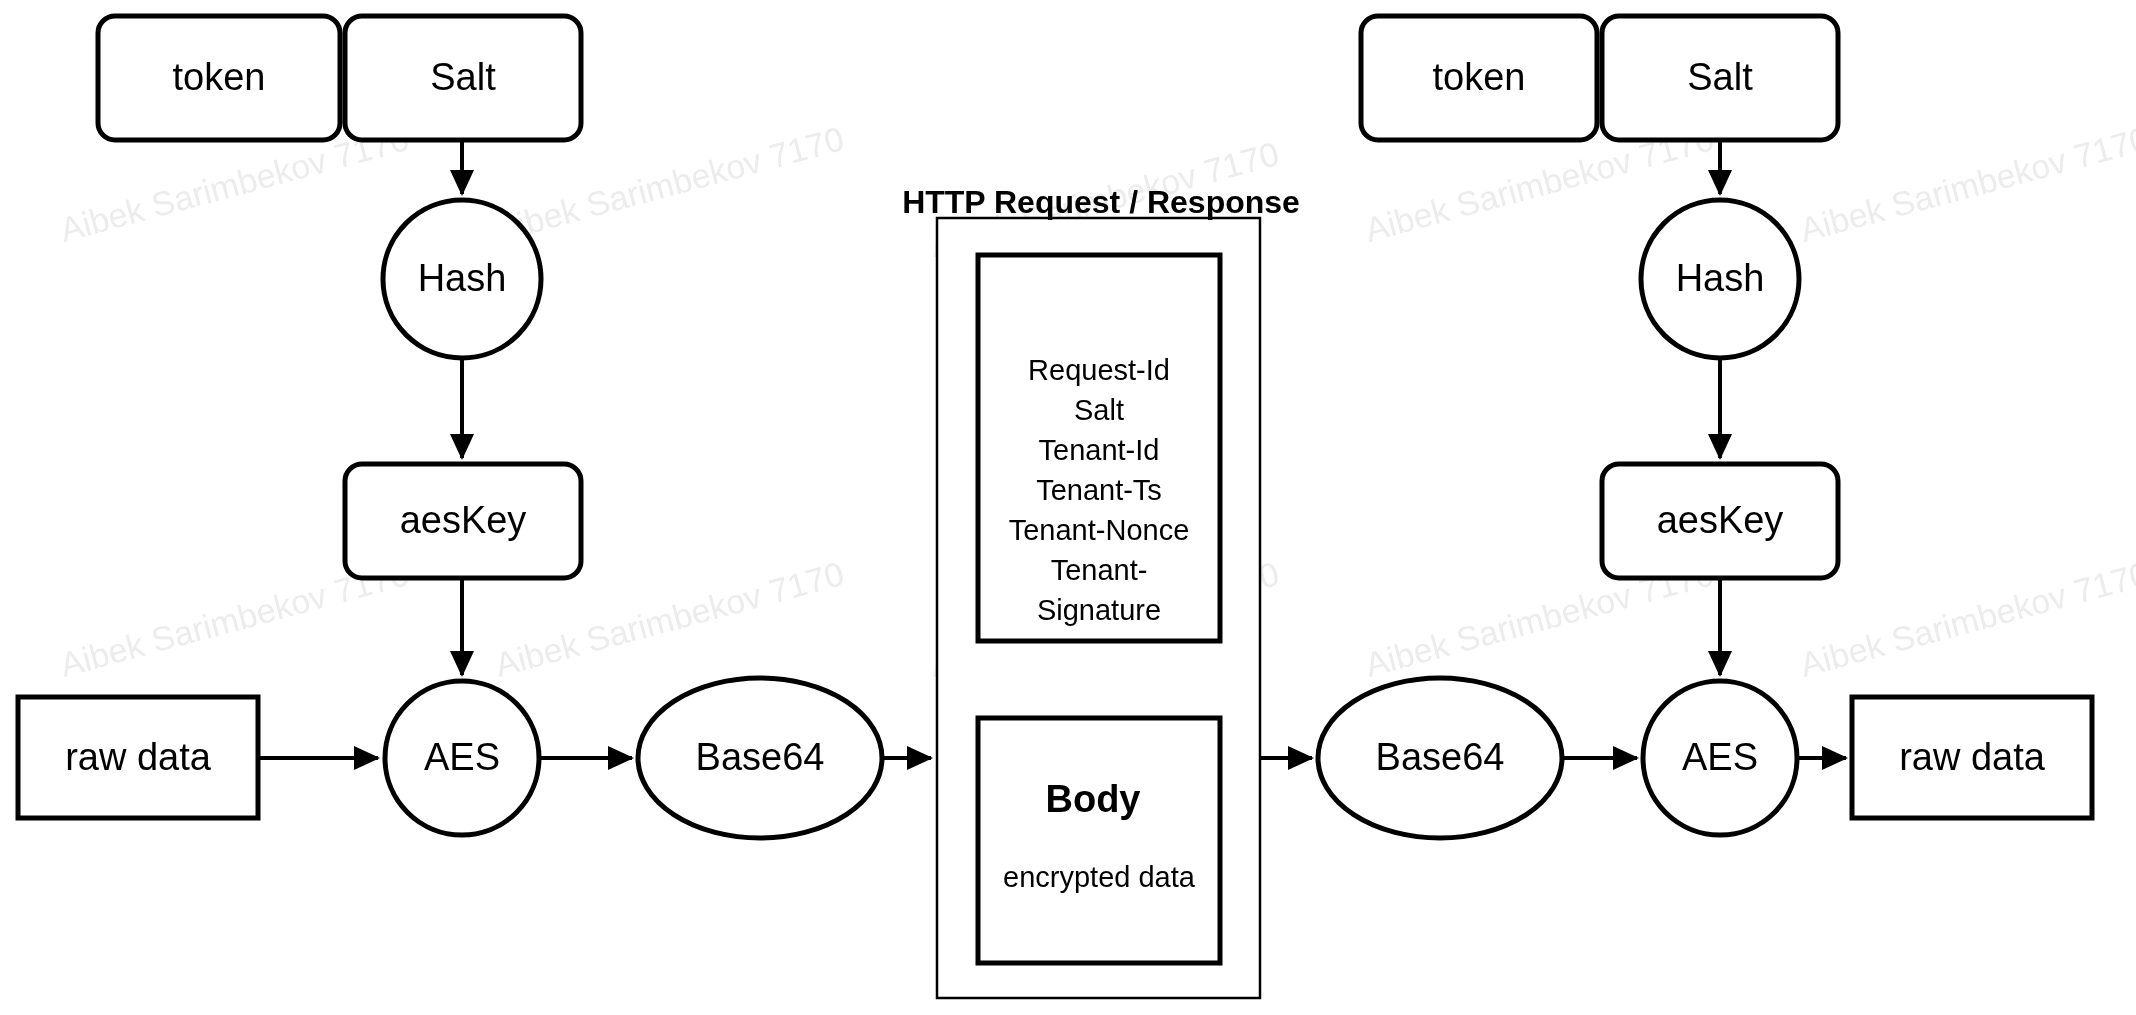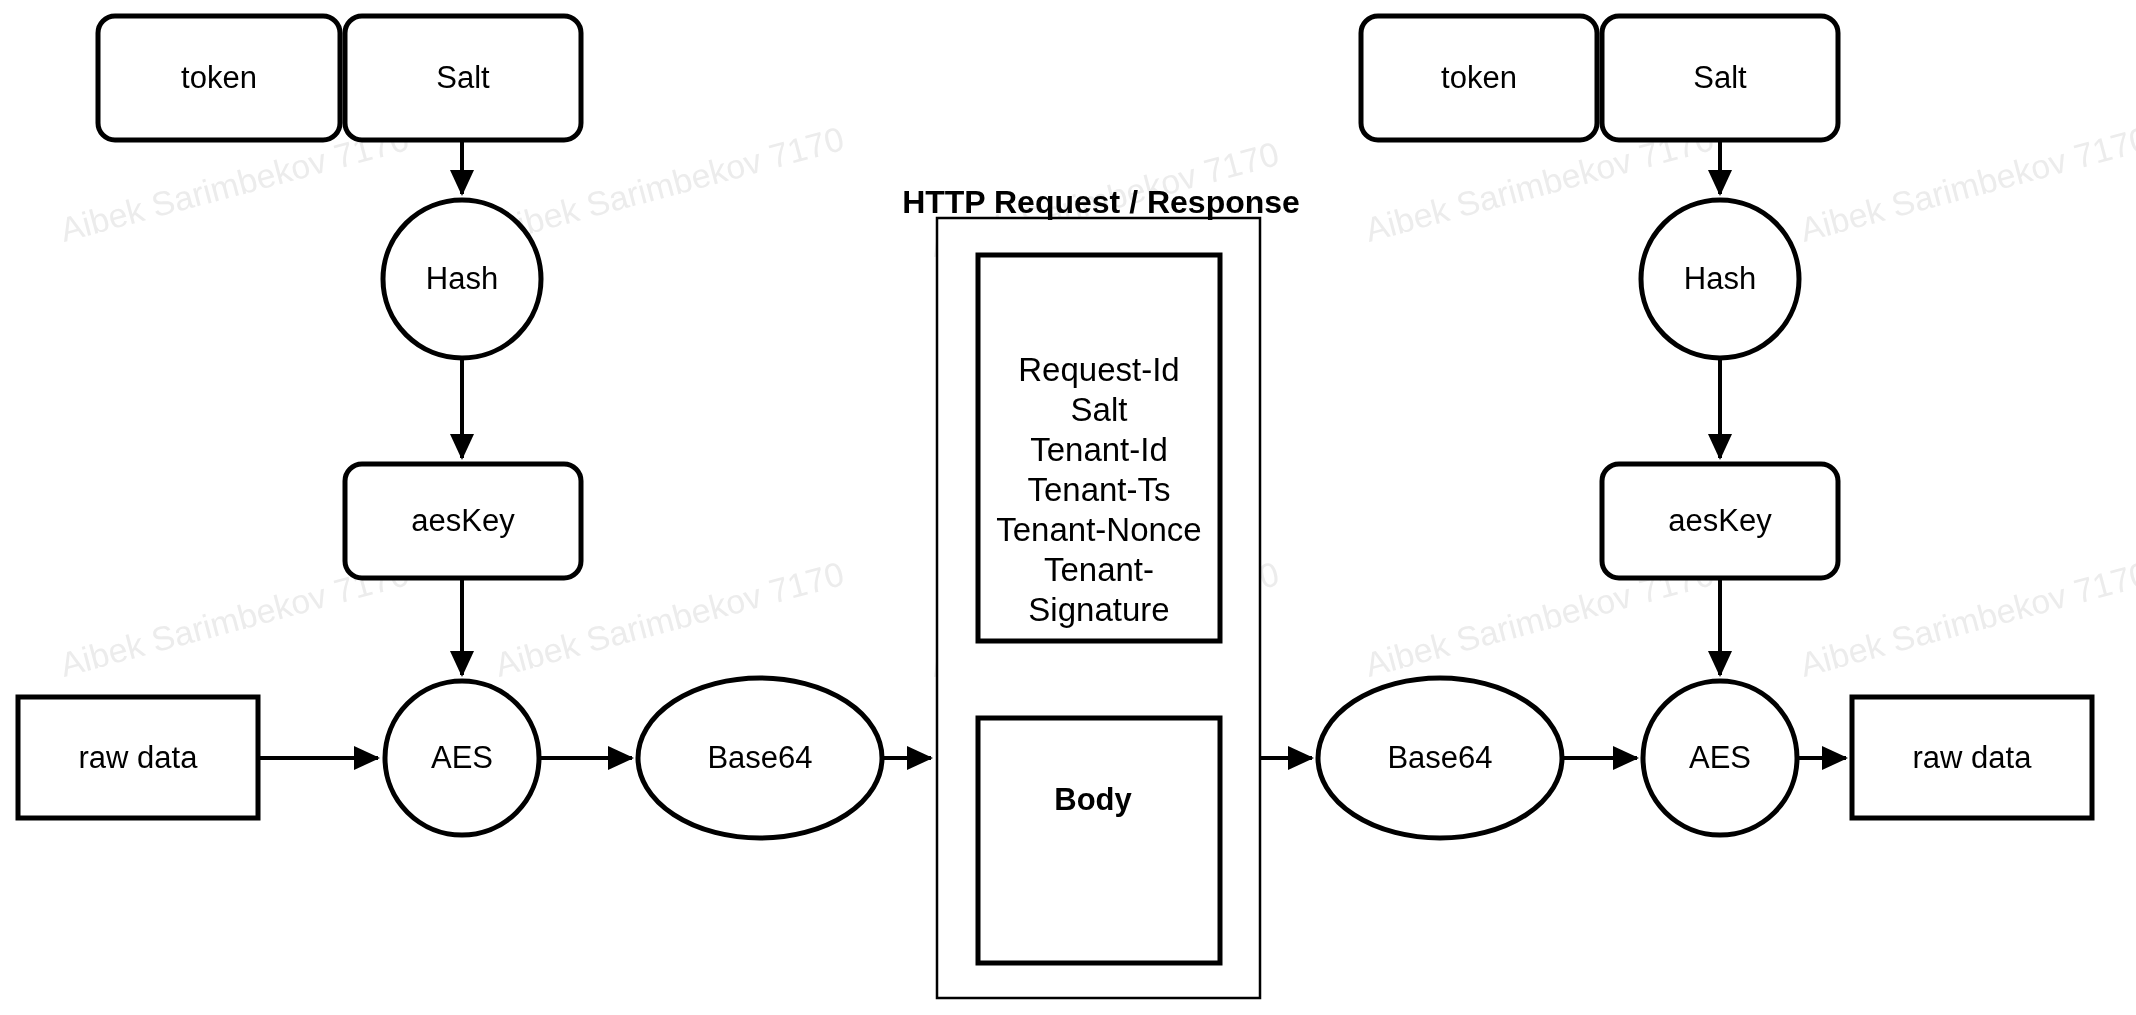--- a/index.html
+++ b/index.html
@@ -22,29 +22,29 @@
     user-select: none;
   }
   svg.diagram { position: absolute; left: 0; top: 0; z-index: 1; }
   .lbl {
     position: absolute;
     z-index: 2;
     display: flex;
     align-items: center;
     justify-content: center;
     text-align: center;
-    font-size: 31px;
+    font-size: 38px;
     line-height: 1.15;
   }
   .lbl.bold { font-weight: bold; }
   .lbl.title { font-size: 32px; font-weight: bold; margin-top: 24px; }
   .fields {
     position: absolute;
     z-index: 2;
-    font-size: 33px;
+    font-size: 29px;
     line-height: 40px;
     text-align: center;
   }
 </style>
 </head>
 <body>
 
 <div class="canvas">
 
   <div class="wm-layer">
@@ -113,20 +113,21 @@
   <div class="lbl title" style="left:898px; top:156px; width:406px; height:44px;">HTTP Request / Response</div>
   <div class="fields" style="left:994px; top:350px; width:210px;">
     <div>Request-Id</div>
     <div>Salt</div>
     <div>Tenant-Id</div>
     <div>Tenant-Ts</div>
     <div>Tenant-Nonce</div>
     <div>Tenant-Signature</div>
   </div>
   <div class="lbl bold" style="left:972px; top:772px; width:242px; height:56px;">Body</div>
+  <div class="lbl" style="left:978px; top:850px; width:242px; height:56px; font-size:29px;">encrypted data</div>
 
   <div class="lbl" style="left:1361px; top:16px;  width:236px; height:124px;">token</div>
   <div class="lbl" style="left:1602px; top:16px;  width:236px; height:124px;">Salt</div>
   <div class="lbl" style="left:1641px; top:200px; width:158px; height:158px;">Hash</div>
   <div class="lbl" style="left:1602px; top:464px; width:236px; height:114px;">aesKey</div>
   <div class="lbl" style="left:1318px; top:678px; width:244px; height:160px;">Base64</div>
   <div class="lbl" style="left:1643px; top:681px; width:154px; height:154px;">AES</div>
   <div class="lbl" style="left:1852px; top:697px; width:240px; height:121px;">raw data</div>
 
 </div>

